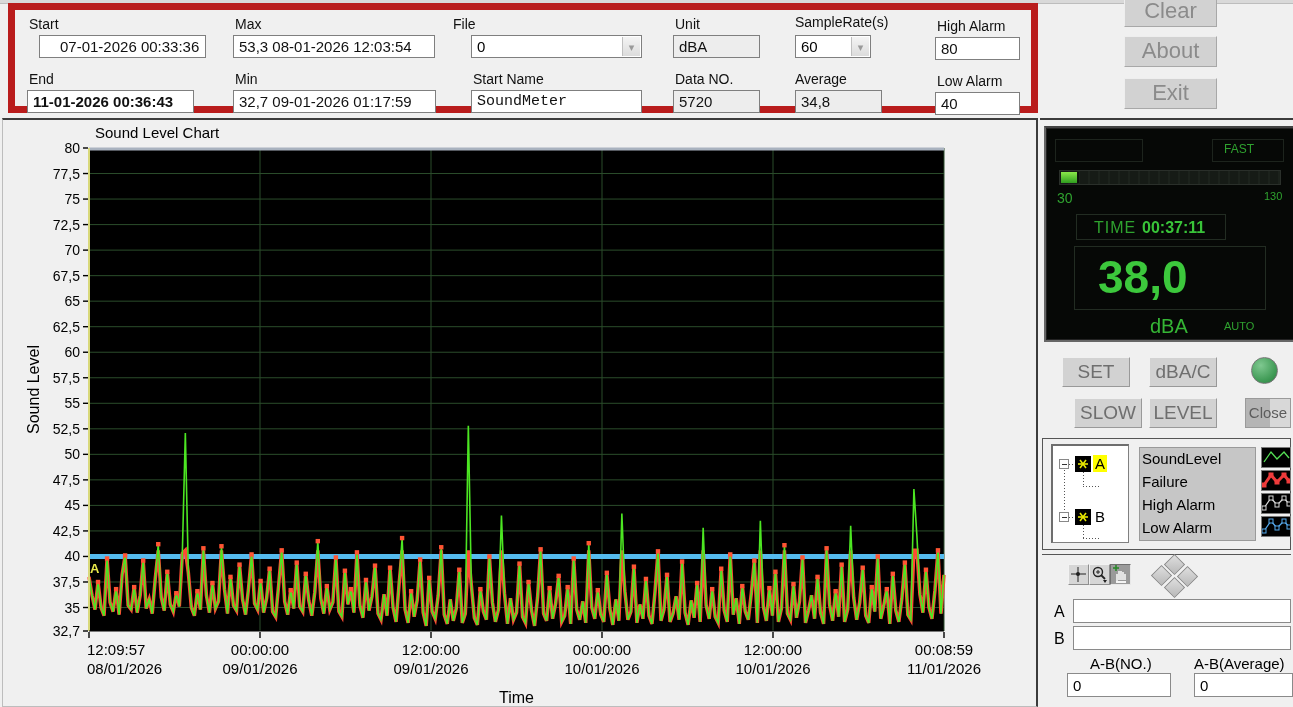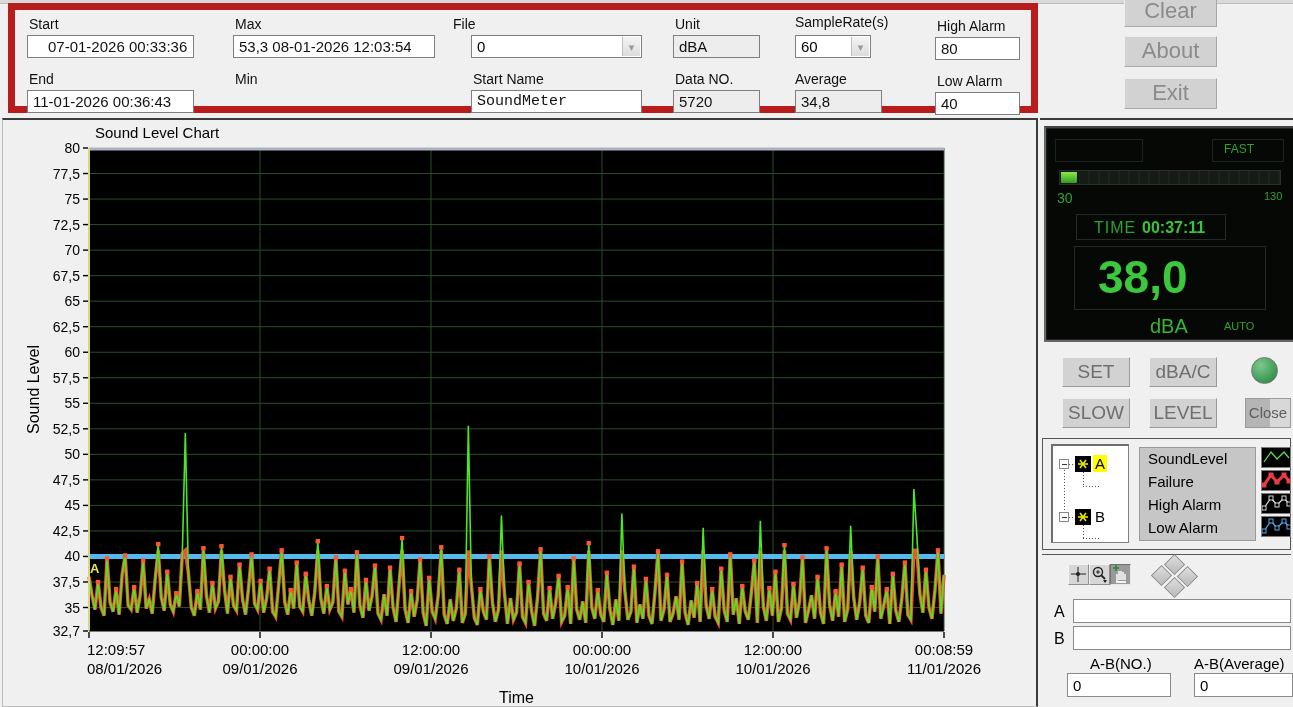--- a/index.html
+++ b/index.html
@@ -66,48 +66,49 @@
   .tree-box { position:absolute; left:8px; top:5px; width:78px; height:99px; background:#fff;
     border:1px solid #808080; border-top:2px solid #6e6e6e; border-left:2px solid #6e6e6e; }
   .minus-box { position:absolute; width:10px; height:10px; border:1px solid #888; background:#fff; }
   .minus-box::after { content:""; position:absolute; left:2px; top:4px; width:5px; height:1px; background:#333; }
   .tree-icon { position:absolute; width:16px; height:16px; background:#000; }
   .dotted-v { position:absolute; width:1px; background-image:repeating-linear-gradient(#555 0 1px,transparent 1px 3px); }
   .dotted-h { position:absolute; height:1px; background-image:repeating-linear-gradient(90deg,#555 0 1px,transparent 1px 3px); }
   .tree-lab { position:absolute; font-size:15px; color:#000; }
   .hl-yellow { background:#ffff00; padding:0 2px; }
   .legend-list { position:absolute; left:96px; top:8px; width:117px; height:94px; background:#c6c6c6; border:1px solid #9a9a9a; }
-  .legend-list div { font-size:15px; color:#000; padding-left:8px; height:23px; line-height:22px; white-space:nowrap; }
+  .legend-list div { font-size:15px; color:#000; padding-left:2px; height:23px; line-height:22px; white-space:nowrap; }
   .licon { position:absolute; left:218px; width:30px; height:21px; background:#000; border:1px solid #7a7a7a; }
 
   .bottom-panel { position:absolute; left:2px; top:434px; width:249px; height:153px; border-top:1px solid #555; }
   .tbtn { position:absolute; top:9px; width:21px; height:21px; background:#d6d6d6;
     border:1px solid #8e8e8e; border-top-color:#f2f2f2; border-left-color:#f2f2f2; }
   .tbtn.pressed { background:#9a9a9a; border-top-color:#6f6f6f; border-left-color:#6f6f6f; border-bottom-color:#e8e8e8; border-right-color:#e8e8e8; }
   .dia { position:absolute; width:15px; height:15px; background:linear-gradient(135deg,#dedede,#b9b9b9); border:1px solid #888;
     transform:rotate(45deg); }
   .ab-lab { position:absolute; font-size:16px; color:#000; }
   .ab-input { position:absolute; height:24px; background:#fff; border:1px solid #8a8a8a; font-size:15px; padding:1px 5px;
     font-family:"Liberation Sans",sans-serif; }
   .small-lab { position:absolute; font-size:15px; color:#000; white-space:nowrap; }
 </style>
 </head>
 <body>
 
 <div class="abs top-strip"></div>
 
 <div class="abs toolbar-box">
   <span class="fld-label" style="left:14px;top:6px">Start</span>
-  <input class="fld-input" style="left: 12px; top: 25px; width: 167px; padding-left: 20px;" readonly="" value="07-01-2026 00:33:36">
+  <input class="fld-input" style="left: 24px; top: 25px; width: 167px; padding-left: 20px;" readonly="" value="07-01-2026 00:33:36">
   <span class="fld-label" style="left:14px;top:61px">End</span>
-  <input class="fld-input" style="left: 12px; top: 80px; width: 167px;" readonly="" value="11-01-2026 00:36:43">
+  <input class="fld-input" style="left: 12px; top: 80px; width: 167px; font-weight: bold;" readonly="" value="11-01-2026 00:36:43">
 
   <span class="fld-label" style="left:220px;top:6px">Max</span>
   <input class="fld-input" style="left: 218px; top: 25px; width: 202px;" readonly="" value="53,3 08-01-2026 12:03:54">
   <span class="fld-label" style="left:220px;top:61px">Min</span>
+  <input class="fld-input" style="left: 218px; top: 80px; width: 203px;" readonly="" value="32,7 09-01-2026 01:17:59">
 
   <span class="fld-label" style="left:438px;top:6px">File</span>
   <div class="combo" style="left:456px;top:25px;width:171px">
     <span class="cv">0</span>
     <span class="arrow">▾</span>
   </div>
   <span class="fld-label" style="left:458px;top:61px">Start Name</span>
   <input class="fld-input" style="left: 456px; top: 80px; width: 171px; font-family: Liberation Mono, monospace;" value="SoundMeter">
 
   <span class="fld-label" style="left:660px;top:6px">Unit</span>
@@ -323,21 +324,21 @@
     <span class="lcd-txt" style="left:96px;top:91px;font-size:16px;font-weight:bold;color:#39c439">00:37:11</span>
     <div class="bez" style="left:28px;top:118px;width:192px;height:64px;border-color:#222c22"></div>
     <span class="lcd-txt" style="left:52px;top:122px;font-size:46px;font-weight:bold;color:#3cc83c">38,0</span>
     <span class="lcd-txt" style="left:104px;top:187px;font-size:20px;color:#35b535">dBA</span>
     <span class="lcd-txt" style="left:178px;top:192px;font-size:11px">AUTO</span>
   </div>
 
   <div class="meter-btn" style="left:22px;top:237px">SET</div>
   <div class="meter-btn" style="left:109px;top:237px">dBA/C</div>
   <div class="ind"></div>
-  <div class="meter-btn" style="left:22px;top:278px">SLOW</div>
+  <div class="meter-btn" style="left:34px;top:278px">SLOW</div>
   <div class="meter-btn" style="left:109px;top:278px">LEVEL</div>
   <div class="close-btn">Close</div>
 
   <div class="legend-panel">
     <div class="tree-box">
       <div class="minus-box" style="left:6px;top:13px"></div>
       <div class="dotted-h" style="left:16px;top:18px;width:6px"></div>
       <div class="tree-icon" style="left:22px;top:10px">
         <svg width="16" height="16">
             <g stroke="#e8e800" stroke-width="1.6">

